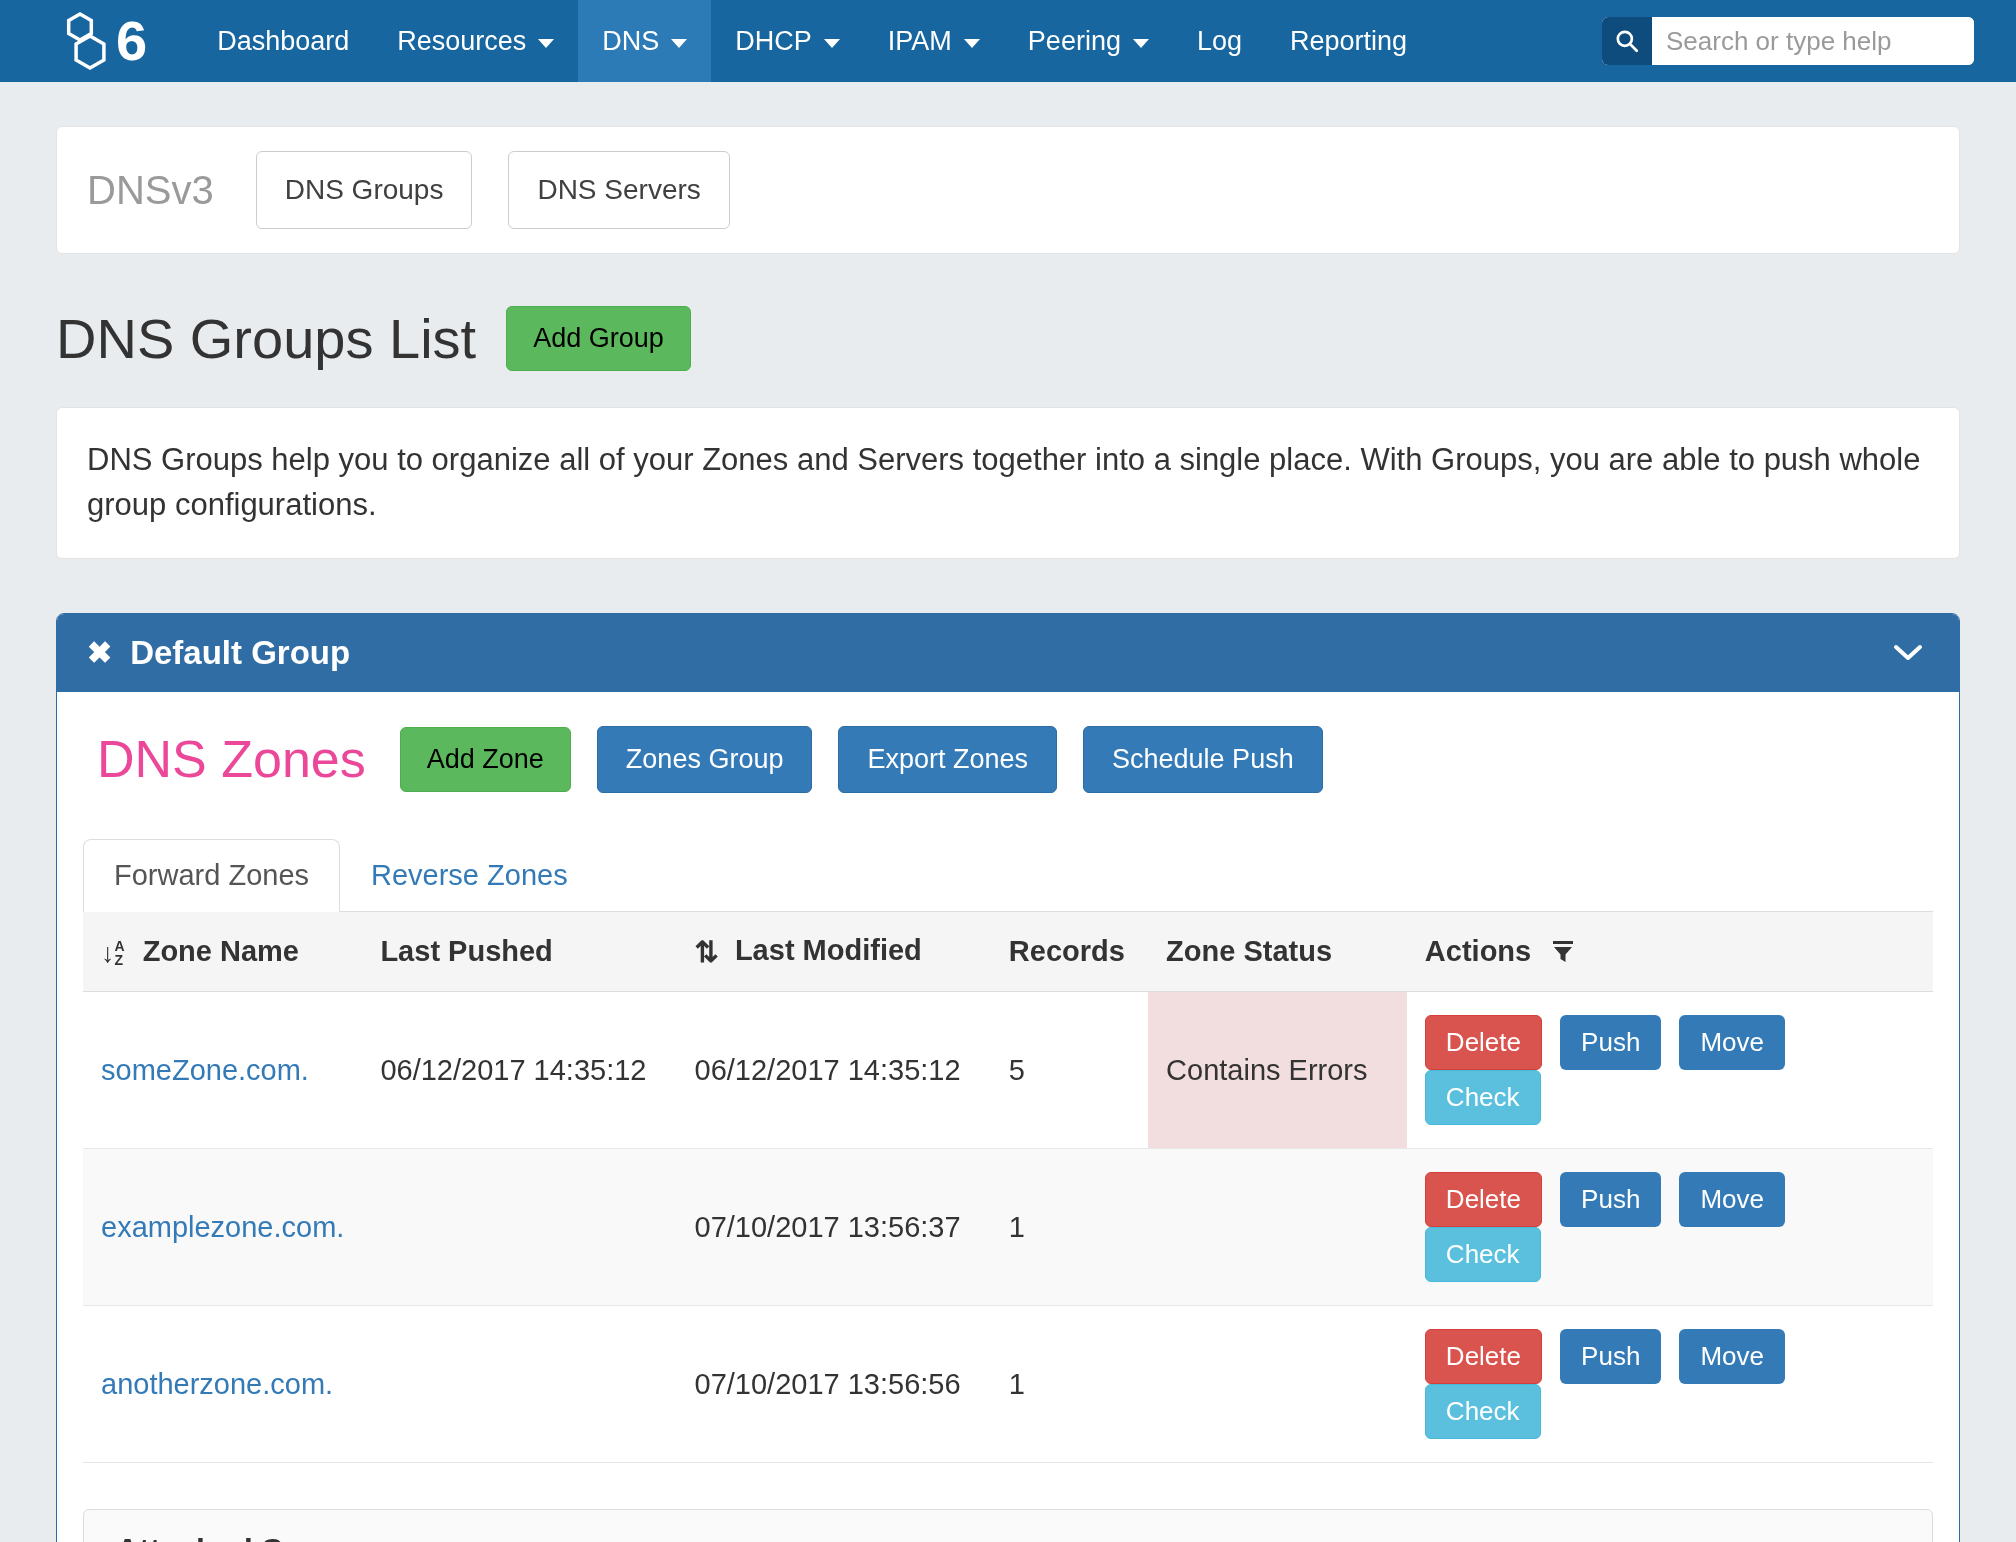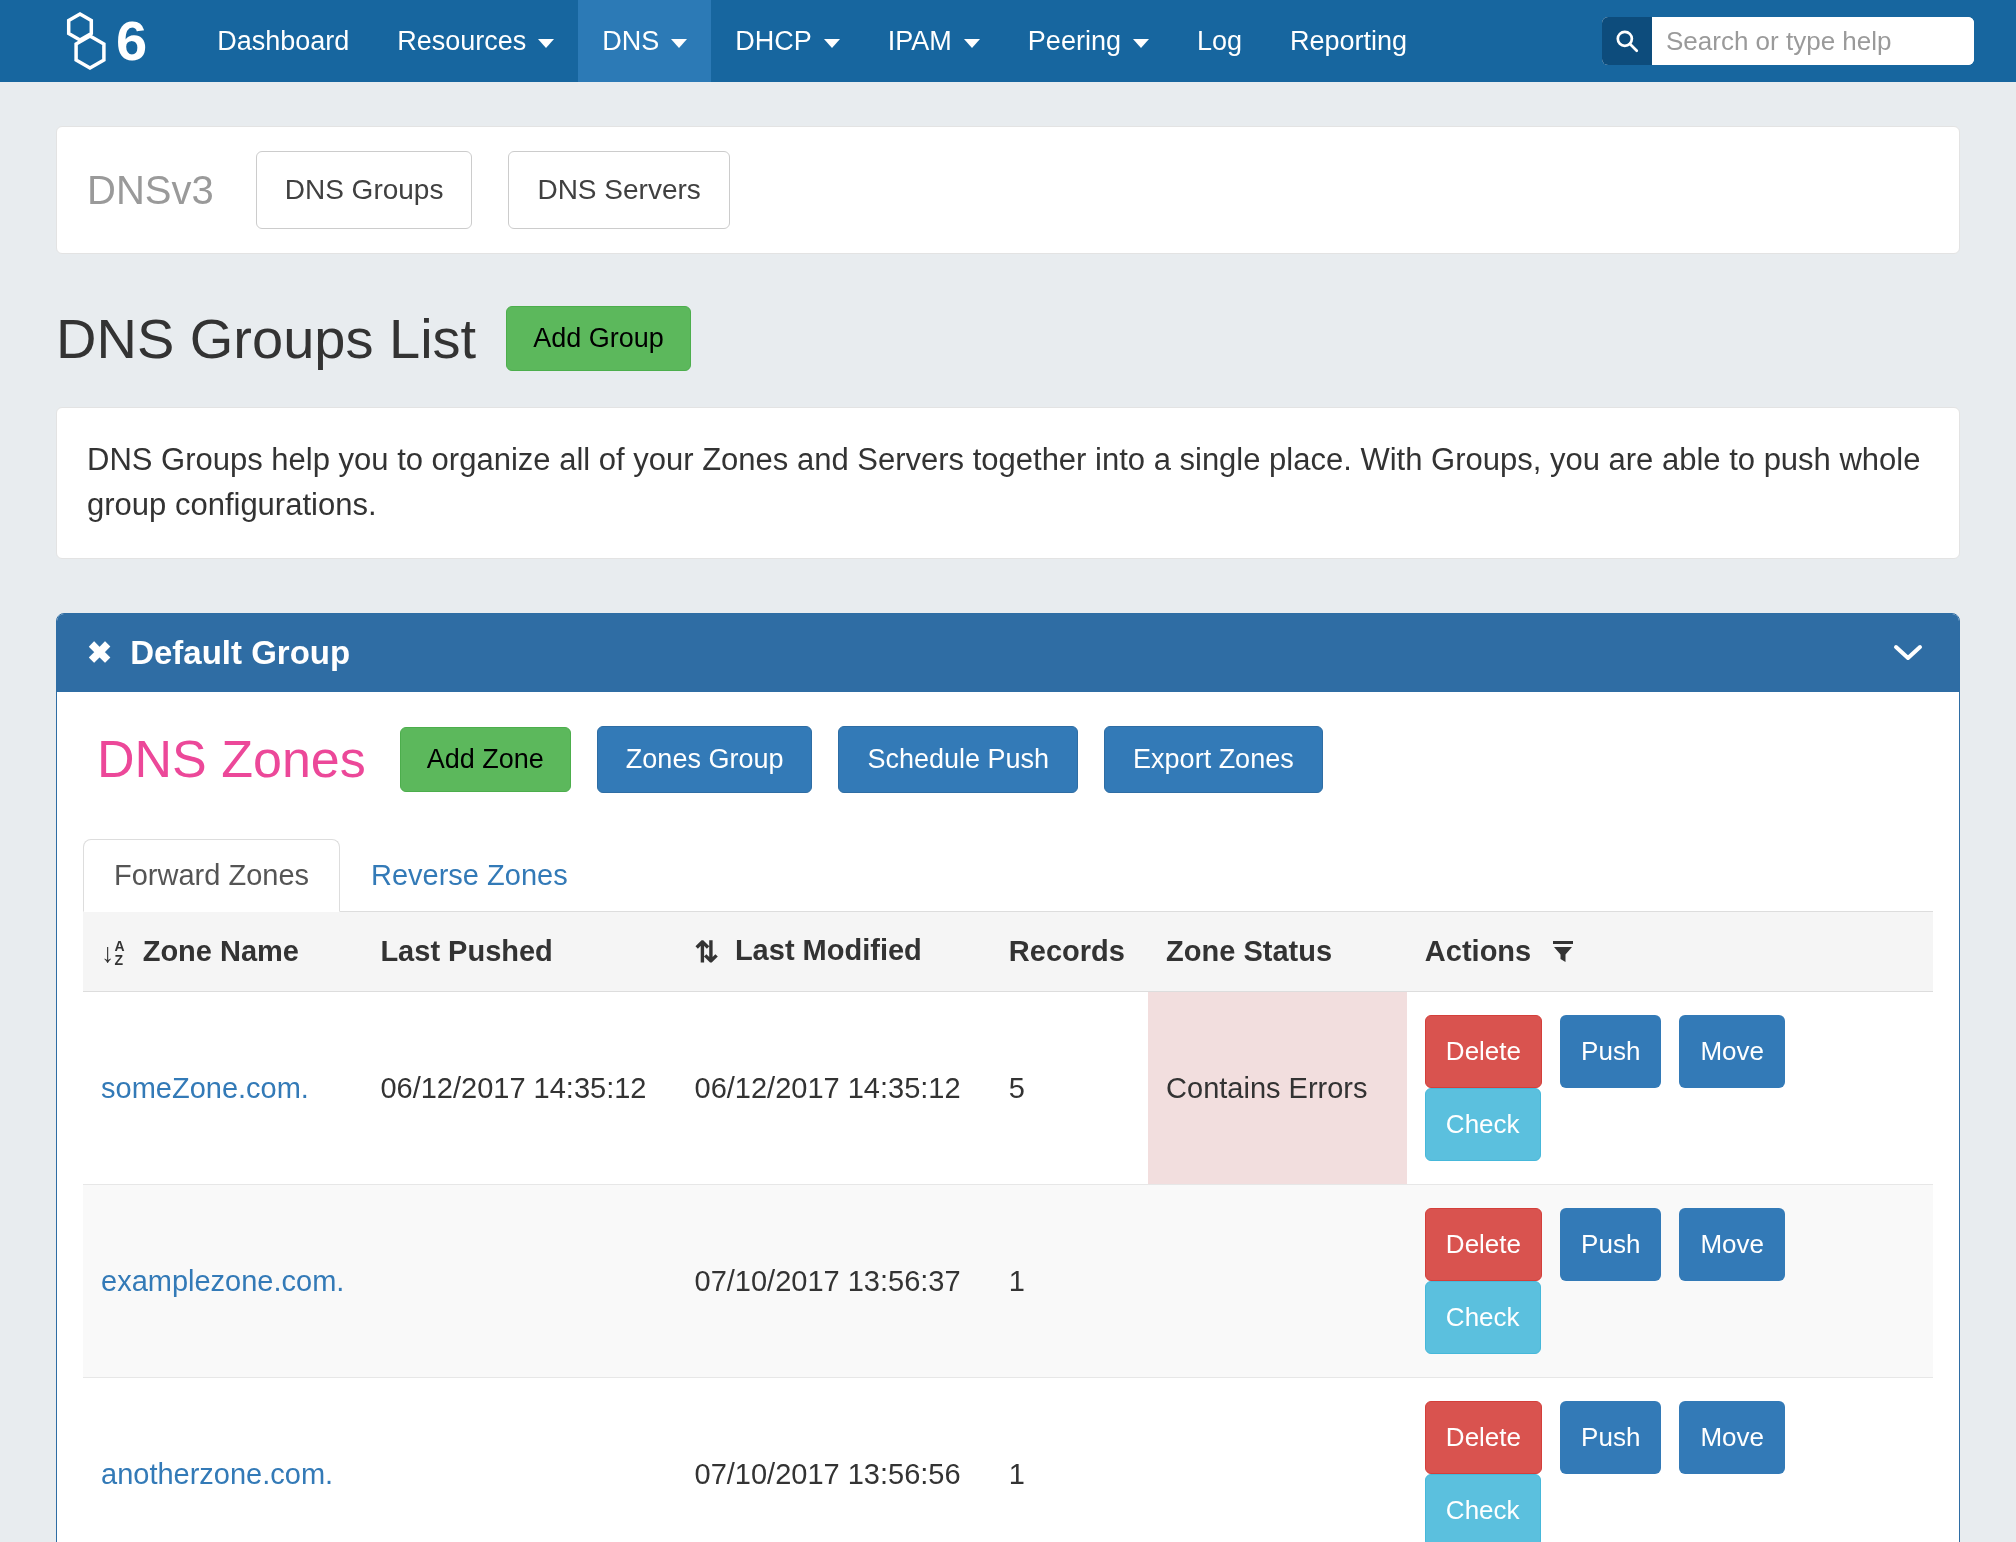--- a/index.html
+++ b/index.html
@@ -91,21 +91,21 @@
   .zones td.status-error { background: #f2dede !important; }
   a.zone-link { color: #337ab7; text-decoration: none; }
 
   .sort-az { display: inline-flex; align-items: center; margin-right: 10px; vertical-align: middle; }
   .sa-arrow { font-size: 27px; line-height: 1; }
   .sa-letters { display: inline-flex; flex-direction: column; font-size: 14px; line-height: 1.05; font-weight: bold; }
   .sa-letters i { font-style: normal; }
   .sort-ud { font-size: 29px; margin-right: 8px; vertical-align: middle; }
   .filter-icon { margin-left: 12px; vertical-align: middle; }
 
-  .btn-sm { font-size: 26px; padding: 20px 20px !important; border-radius: 6px; color: #fff; margin-right: 10px; border: 1px solid transparent; }
+  .btn-sm { font-size: 26px; padding: 11px 20px !important; border-radius: 6px; color: #fff; margin-right: 10px; border: 1px solid transparent; }
   .btn-red  { background: #d9534f; border-color: #d43f3a; }
   .btn-cyan { background: #5bc0de; border-color: #46b8da; }
 
   
   .accordion {
     margin: 46px 0 0; background: #fafafa;
     border: 1px solid #ddd; border-radius: 6px;
     padding: 22px 32px; display: flex; align-items: center; justify-content: space-between;
   }
   .accordion-title { font-size: 32px; font-weight: bold; color: #333; }
@@ -190,22 +190,22 @@
         <polyline points="3,3 15,14 27,3" fill="none" stroke="#fff" stroke-width="4" stroke-linecap="round" stroke-linejoin="round"></polyline>
       </svg>
     </span>
   </div>
 
   <div class="panel-body" data-interactable="false">
     <div class="zones-row" data-interactable="false">
       <span class="zones-title" data-interactable="false">DNS Zones</span>
       <button class="btn btn-green" data-interactable="true">Add Zone</button>
       <button class="btn btn-blue" data-interactable="true">Zones Group</button>
+      <button class="btn btn-blue" data-interactable="true">Export Zones</button>
       <button class="btn btn-blue" data-interactable="true">Schedule Push</button>
-      <button class="btn btn-blue" data-interactable="true">Export Zones</button>
     </div>
 
     <div class="tabs" data-interactable="false">
       <div class="tab active" data-interactable="true">Forward Zones</div>
       <div class="tab inactive" data-interactable="true">Reverse Zones</div>
     </div>
 
     <table class="zones" data-interactable="false">
       <colgroup>
         <col style="width:15%">

